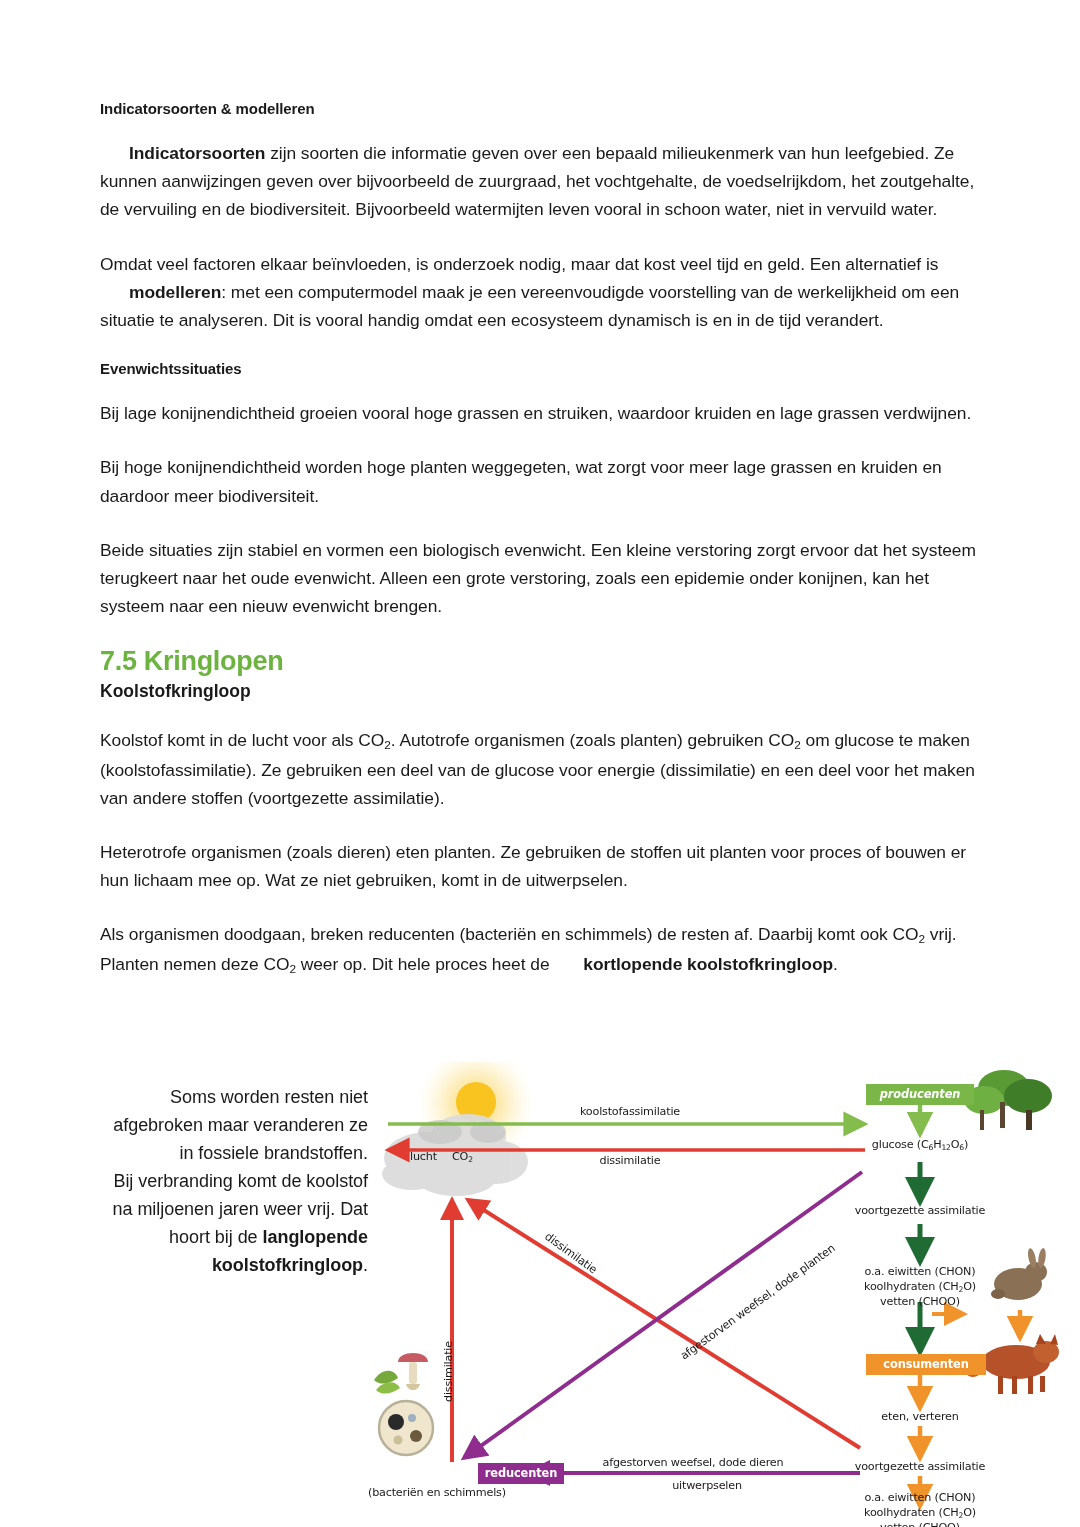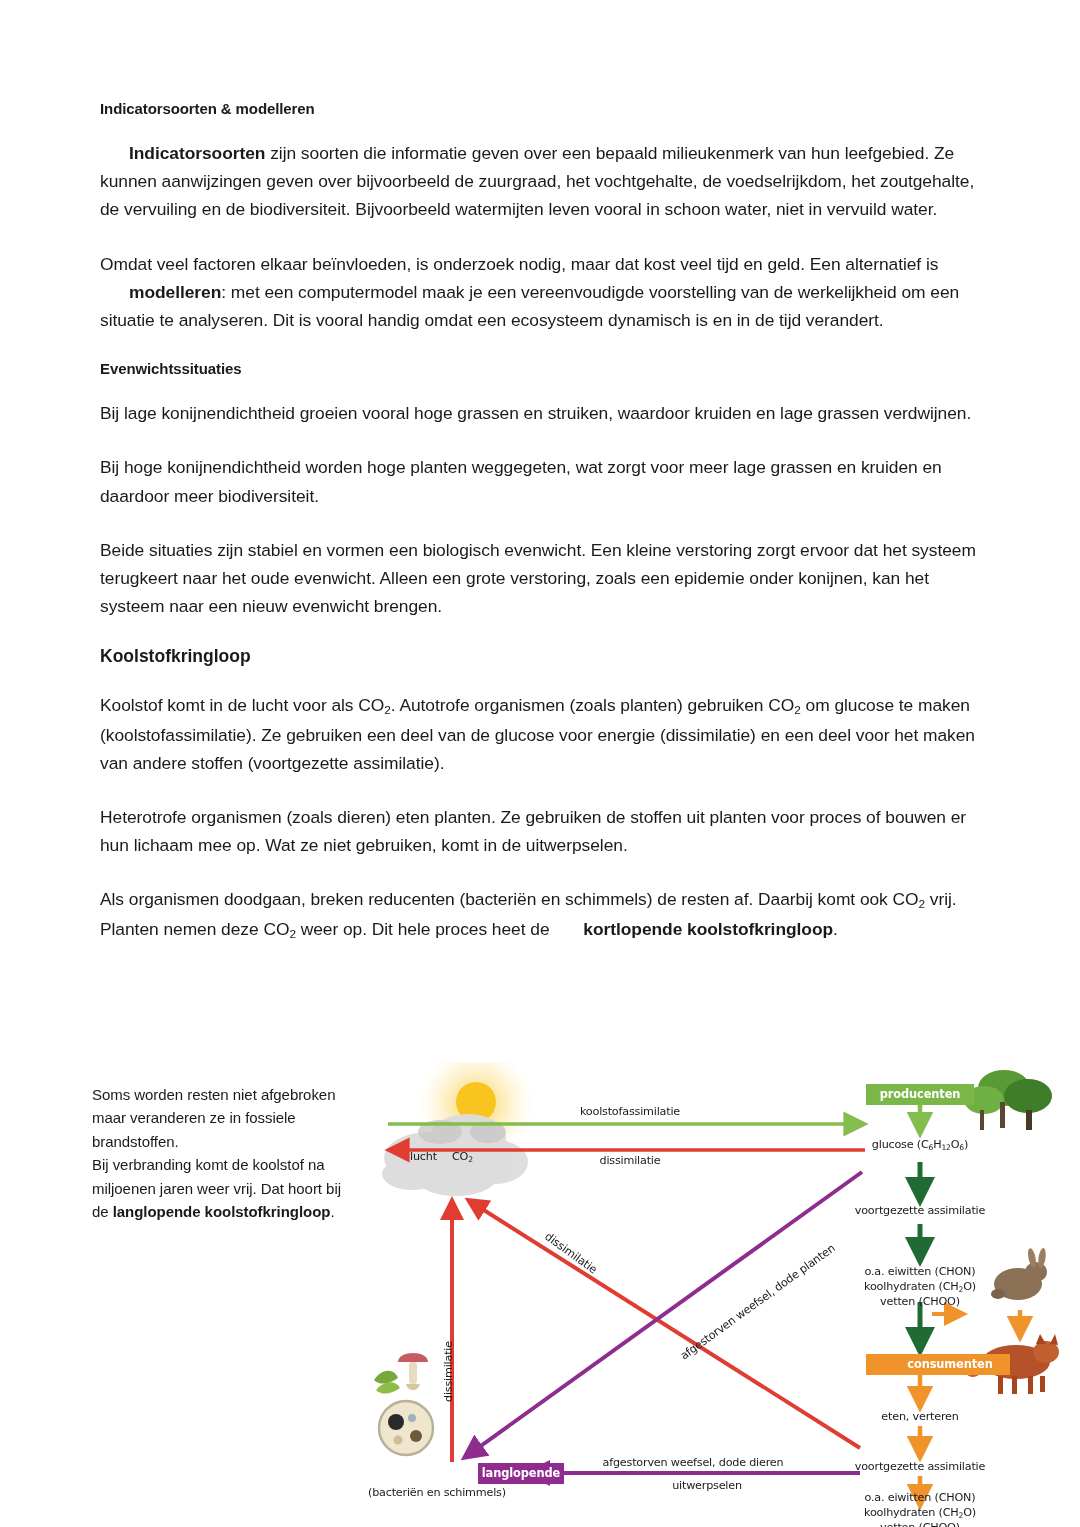--- a/index.html
+++ b/index.html
@@ -49,26 +49,27 @@
   h3.sub2 {
     font-size: 17.5px;
     font-weight: bold;
     margin: 0 0 24px 0;
   }
   sub { font-size: 0.68em; vertical-align: -0.28em; }
 
   
   .lowertext {
     position: absolute;
-    left: 92px;
+    left: 100px;
     top: 1083px;
     width: 268px;
-    font-size: 15px;
+    font-size: 18px;
     line-height: 1.56;
     letter-spacing: -0.05px;
+    text-align: right;
   }
   .lowertext p { margin: 0; }
   .lowertext b { font-weight: bold; }
 
   
   .figure {
     position: absolute;
     left: 368px;
     top: 1062px;
     width: 700px;
@@ -88,21 +89,21 @@
     position: absolute;
     font-family: "DejaVu Sans", sans-serif;
     font-size: 11.4px;
     font-weight: bold;
     color: #ffffff;
     text-align: center;
     padding: 3px 0 4px 0;
     white-space: nowrap;
     letter-spacing: -0.1px;
   }
-  .tag.producenten { background: #7ab648; }
+  .tag.producenten { background: #7ab648; font-style: italic; }
   .tag.consumenten { background: #f0932b; }
   .tag.reducenten  { background: #8e2d8e; }
   .rot-dis-diag { transform: rotate(36deg); transform-origin: 0 0; }
   .rot-vert { transform: rotate(-90deg); transform-origin: 0 0; }
   .rot-purple-diag { transform: rotate(-36deg); transform-origin: 0 0; }
   .stack { line-height: 1.32; text-align: center; }
 </style>
 </head>
 <body>
 
@@ -117,20 +118,21 @@
     <p class="body"><span>Omdat veel factoren elkaar beïnvloeden, is onderzoek nodig, maar dat kost veel tijd en geld. Een alternatief is </span><b>modelleren</b><span>: met een computermodel maak je een vereenvoudigde voorstelling van de werkelijkheid om een situatie te analyseren. Dit is vooral handig omdat een ecosysteem dynamisch is en in de tijd verandert.</span></p>
 
     <h3 class="sub">Evenwichtssituaties</h3>
 
     <p class="body">Bij lage konijnendichtheid groeien vooral hoge grassen en struiken, waardoor kruiden en lage grassen verdwijnen.</p>
 
     <p class="body">Bij hoge konijnendichtheid worden hoge planten weggegeten, wat zorgt voor meer lage grassen en kruiden en daardoor meer biodiversiteit.</p>
 
     <p class="body">Beide situaties zijn stabiel en vormen een biologisch evenwicht. Een kleine verstoring zorgt ervoor dat het systeem terugkeert naar het oude evenwicht. Alleen een grote verstoring, zoals een epidemie onder konijnen, kan het systeem naar een nieuw evenwicht brengen.</p>
 
+    <h2 class="section">7.5 Kringlopen</h2>
 
     <h3 class="sub2">Koolstofkringloop</h3>
 
     <p class="body"><span>Koolstof komt in de lucht voor als CO</span><sub>2</sub><span>. Autotrofe organismen (zoals planten) gebruiken CO</span><sub>2</sub><span> om glucose te maken (koolstofassimilatie). Ze gebruiken een deel van de glucose voor energie (dissimilatie) en een deel voor het maken van andere stoffen (voortgezette assimilatie).</span></p>
 
     <p class="body">Heterotrofe organismen (zoals dieren) eten planten. Ze gebruiken de stoffen uit planten voor proces of bouwen er hun lichaam mee op. Wat ze niet gebruiken, komt in de uitwerpselen.</p>
 
     <p class="body"><span>Als organismen doodgaan, breken reducenten (bacteriën en schimmels) de resten af. Daarbij komt ook CO</span><sub>2</sub><span> vrij. Planten nemen deze CO</span><sub>2</sub><span> weer op. Dit hele proces heet de </span><b>kortlopende koolstofkringloop</b><span>.</span></p>
 
   </div>
@@ -266,22 +268,22 @@
     <div class="fig-label center" style="left:262px; top:92px;">dissimilatie</div>
 
     <div class="fig-label rot-dis-diag" style="left:182px; top:168px;">dissimilatie</div>
     <div class="fig-label rot-vert" style="left:74px; top:340px;">dissimilatie</div>
     <div class="fig-label rot-purple-diag" style="left:310px; top:290px;">afgestorven weefsel, dode planten</div>
 
     <div class="fig-label center" style="left:325px; top:394px;">afgestorven weefsel, dode dieren</div>
     <div class="fig-label center" style="left:339px; top:417px;">uitwerpselen</div>
 
     <div class="tag producenten" style="left:498px; top:22px; width:108px;">producenten</div>
-    <div class="tag consumenten" style="left:498px; top:292px; width:120px;padding-left:24px;">consumenten</div>
-    <div class="tag reducenten" style="left:110px; top:401px; width:86px;">langlopende</div>
+    <div class="tag consumenten" style="left:498px; top:292px; width:120px;">consumenten</div>
+    <div class="tag reducenten" style="left:110px; top:401px; width:86px;">reducenten</div>
     <div class="fig-label" style="left:0; top:424px;">(bacteriën en schimmels)</div>
 
     <div class="fig-label center" style="left:552px; top:76px;"><span>glucose (C</span><sub>6</sub><span>H</span><sub>12</sub><span>O</span><sub>6</sub><span>)</span></div>
 
     <div class="fig-label center" style="left:552px; top:142px;">voortgezette assimilatie</div>
 
     <div class="fig-label center stack" style="left:552px; top:203px;">
       <div>o.a. eiwitten (CHON)</div>
       <div><span>koolhydraten (CH</span><sub>2</sub><span>O)</span></div>
       <div>vetten (CHOO)</div>

